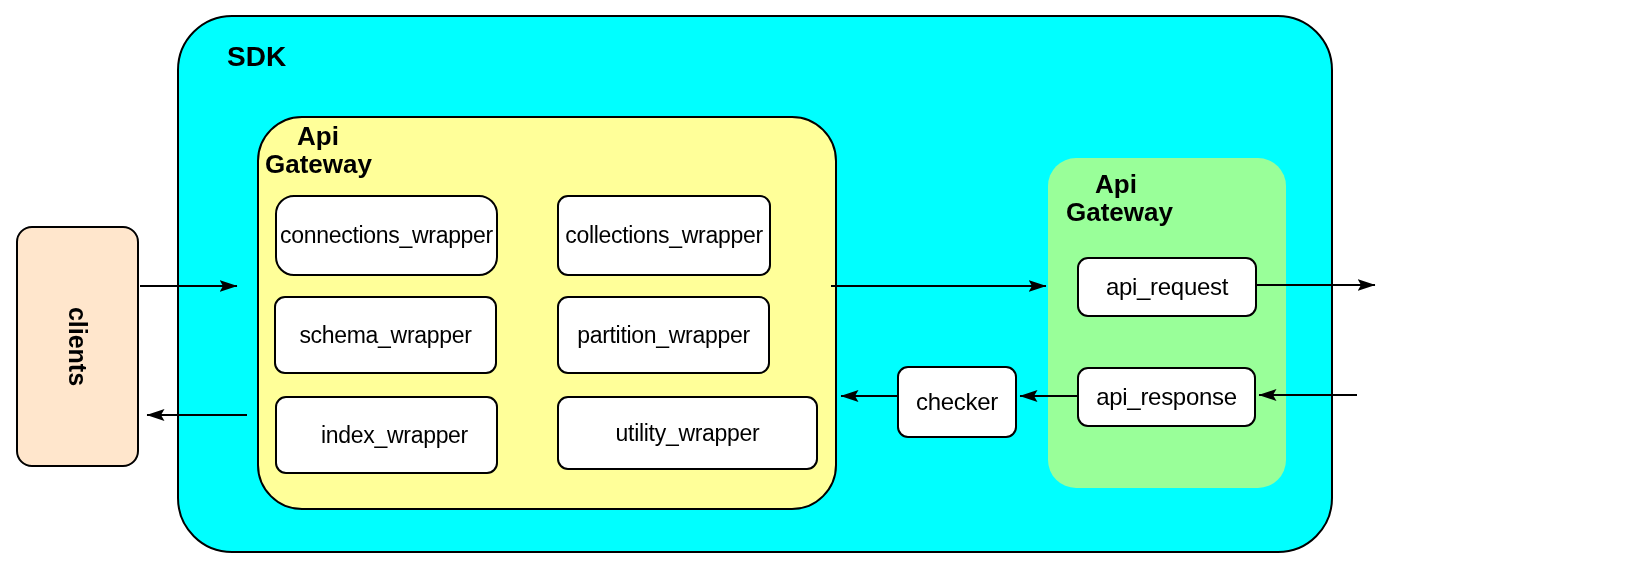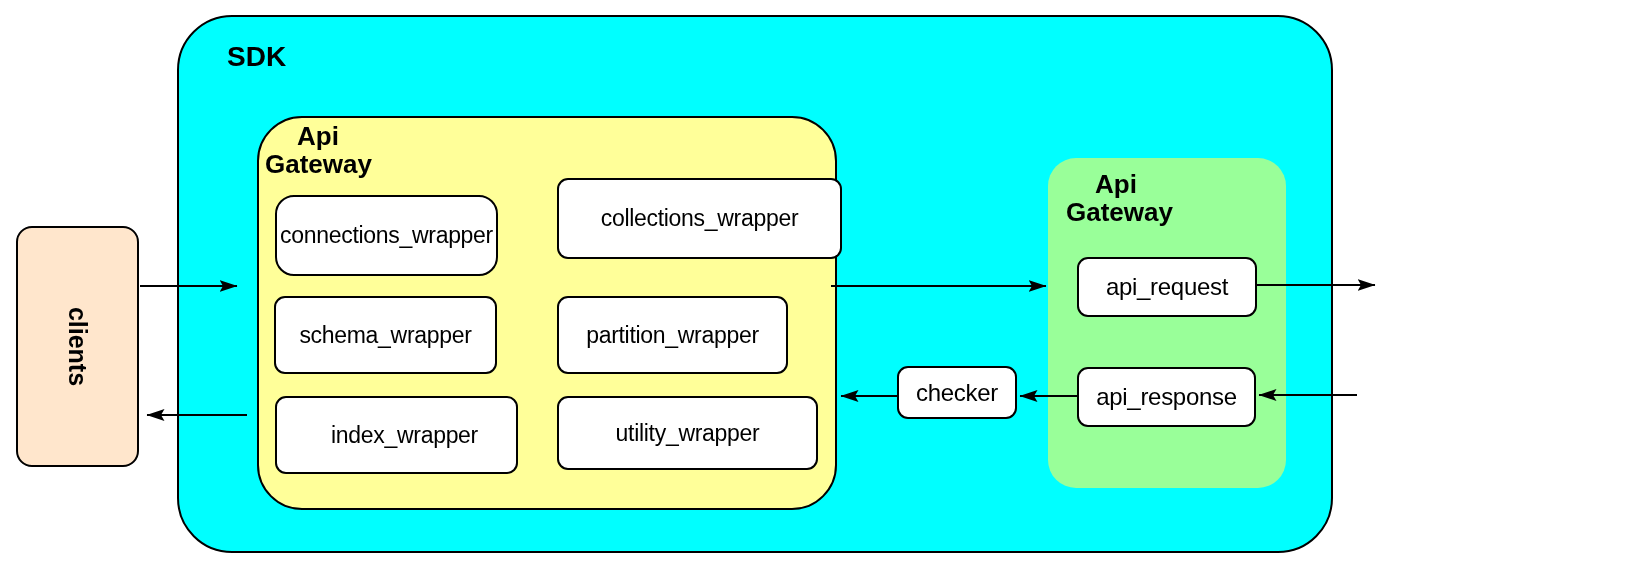--- a/index.html
+++ b/index.html
@@ -64,26 +64,26 @@
   
   .wbox, .gwbox, .checker {
     background: #ffffff;
     border-radius: 11px;
     font-size: 23px;
     letter-spacing: -0.3px;
     white-space: nowrap;
     color: #000000;
   }
   .wbox.b1 { left: 275px; top: 195px; width: 223px; height: 81px; border-radius: 19px; }
-  .wbox.b2 { left: 557px; top: 178px; width: 285px; height: 81px; }
+  .wbox.b2 { left: 557px; top: 195px; width: 214px; height: 81px; }
   .wbox.b3 { left: 274px; top: 296px; width: 223px; height: 78px; }
-  .wbox.b4 { left: 557px; top: 296px; width: 231px; height: 78px; }
-  .wbox.b5 { left: 275px; top: 396px; width: 243px; height: 78px; padding-left: 16px; }
+  .wbox.b4 { left: 557px; top: 296px; width: 213px; height: 78px; }
+  .wbox.b5 { left: 275px; top: 396px; width: 223px; height: 78px; padding-left: 16px; }
   .wbox.b6 { left: 557px; top: 396px; width: 261px; height: 74px; }
-  .checker { left: 897px; top: 366px; width: 120px; height: 53px; font-size: 24px; }
+  .checker { left: 897px; top: 366px; width: 120px; height: 72px; font-size: 24px; }
   .gwbox { font-size: 24px; }
   .gwbox.req { left: 1077px; top: 257px; width: 180px; height: 60px; }
   .gwbox.res { left: 1077px; top: 367px; width: 179px; height: 60px; }
   
   .clients {
     left: 16px; top: 226px; width: 123px; height: 241px;
     border-radius: 16px;
   }
   .clients-label {
     transform: rotate(90deg);

